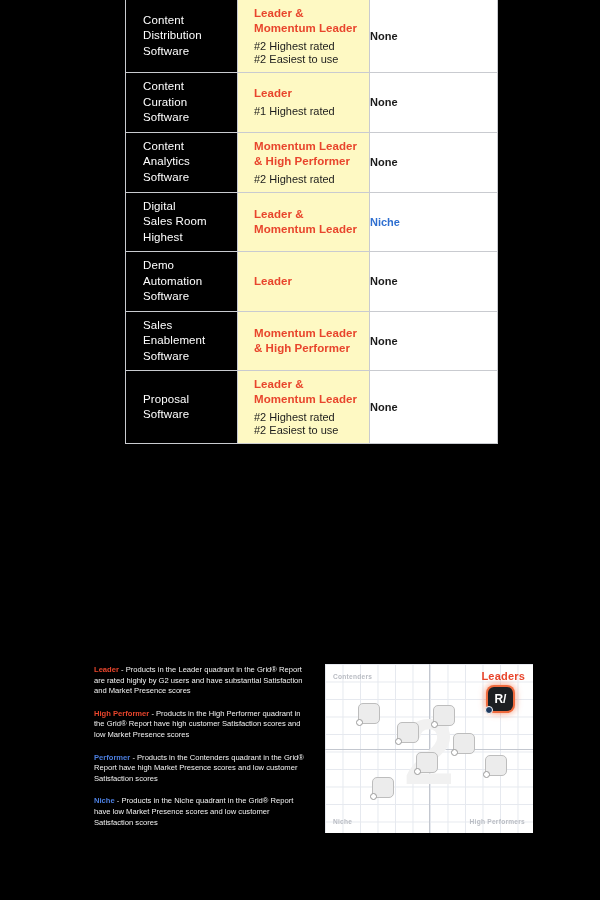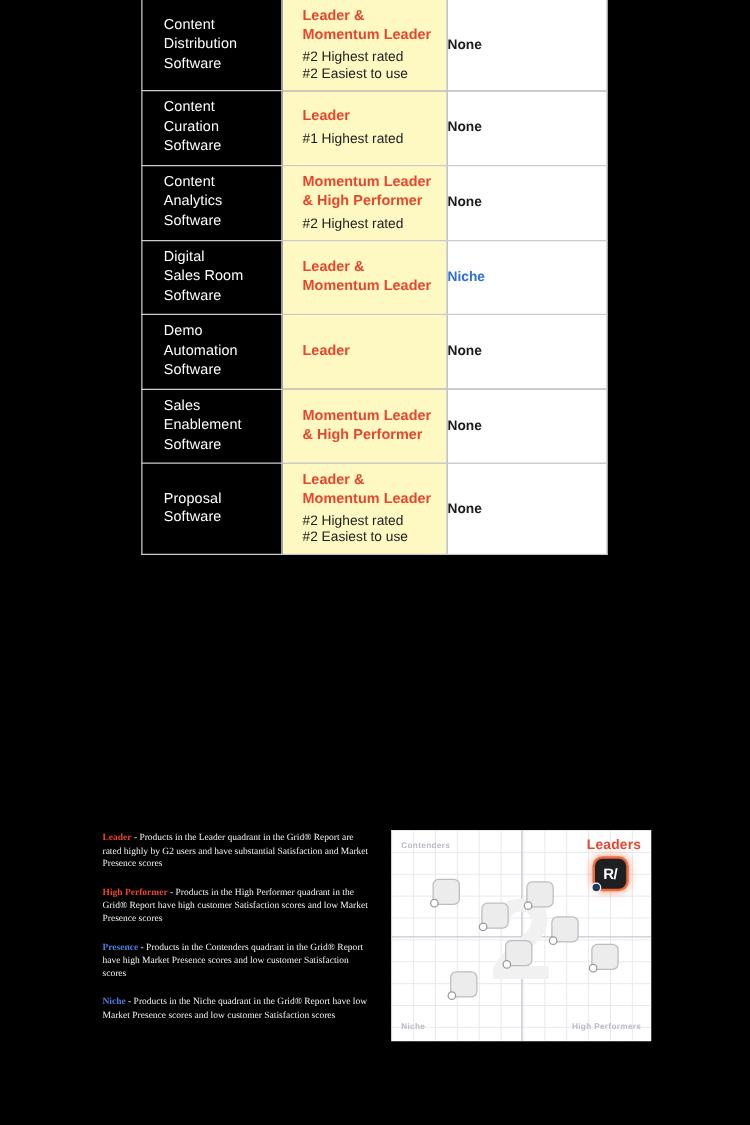--- a/index.html
+++ b/index.html
@@ -2,21 +2,21 @@
 <html><head>
 <meta charset="utf-8">
 <style>
   * { box-sizing: border-box; margin: 0; padding: 0; }
   html, body {
     width: 600px; height: 900px;
     background: #000000;
     font-family: "Liberation Sans", sans-serif;
     overflow: hidden;
   }
-  .page { position: relative; width: 524px; height: 900px; background:#000; }
+  .page { position: relative; width: 524px; height: 900px; background:#000;margin-left:12px; }
 
   
   .g2-table {
     position: absolute;
     left: 113px; top: -1px;
     width: 372px;
     border-collapse: collapse;
     table-layout: fixed;
   }
   .g2-table td {
@@ -62,21 +62,20 @@
     font-weight: normal;
   }
   .quad-none { color: #1b1b1b; }
   .quad-niche { color: #2f6fd0; }
 
   
   .legend {
     position: absolute;
     left: 82px; top: 665px;
     width: 215px;
-    font-family: Liberation Serif, serif;
   }
   .legend-item { margin-bottom: 12px; }
   .legend-item:last-child { margin-bottom: 0; }
   .legend-text {
     color: #f2f2f2;
     font-size: 7.6px;
     line-height: 10.6px;
   }
   .lg-term { font-weight: bold; }
 
@@ -210,21 +209,21 @@
 &amp; High Performer</div>
             <div class="badge-ranks">
               <div class="badge-rank">#2 Highest rated</div>
             </div>
           </td>
           <td class="quad"><span class="quad-none">None</span></td>
         </tr>
         <tr>
           <td class="cat" style="white-space: pre-line;">Digital
 Sales Room
-Software</td>
+Highest</td>
           <td class="badges">
             <div class="badge-title" style="white-space: pre-line;">Leader &amp;
 Momentum Leader</div>
           </td>
           <td class="quad"><span class="quad-niche">Niche</span></td>
         </tr>
         <tr>
           <td class="cat" style="white-space: pre-line;">Demo
 Automation
 Software</td>
@@ -260,21 +259,21 @@
   </table>
 
   <div class="legend" id="legend">
       <div class="legend-item">
         <div class="legend-text"><span class="lg-term" style="color: rgb(232, 69, 44);">Leader</span><span> - Products in the Leader quadrant in the Grid® Report are rated highly by G2 users and have substantial Satisfaction and Market Presence scores</span></div>
       </div>
       <div class="legend-item">
         <div class="legend-text"><span class="lg-term" style="color: rgb(232, 69, 44);">High Performer</span><span> - Products in the High Performer quadrant in the Grid® Report have high customer Satisfaction scores and low Market Presence scores</span></div>
       </div>
       <div class="legend-item">
-        <div class="legend-text"><span class="lg-term" style="color: rgb(76, 127, 224);">Presence</span><span> - Products in the Contenders quadrant in the Grid® Report have high Market Presence scores and low customer Satisfaction scores</span></div>
+        <div class="legend-text"><span class="lg-term" style="color: rgb(76, 127, 224);">Performer</span><span> - Products in the Contenders quadrant in the Grid® Report have high Market Presence scores and low customer Satisfaction scores</span></div>
       </div>
       <div class="legend-item">
         <div class="legend-text"><span class="lg-term" style="color: rgb(76, 127, 224);">Niche</span><span> - Products in the Niche quadrant in the Grid® Report have low Market Presence scores and low customer Satisfaction scores</span></div>
       </div>
     </div>
 
   <div class="grid-chart">
     <div class="grid-lines"></div>
     <div class="axis-v"></div>
     <div class="axis-h"></div>

